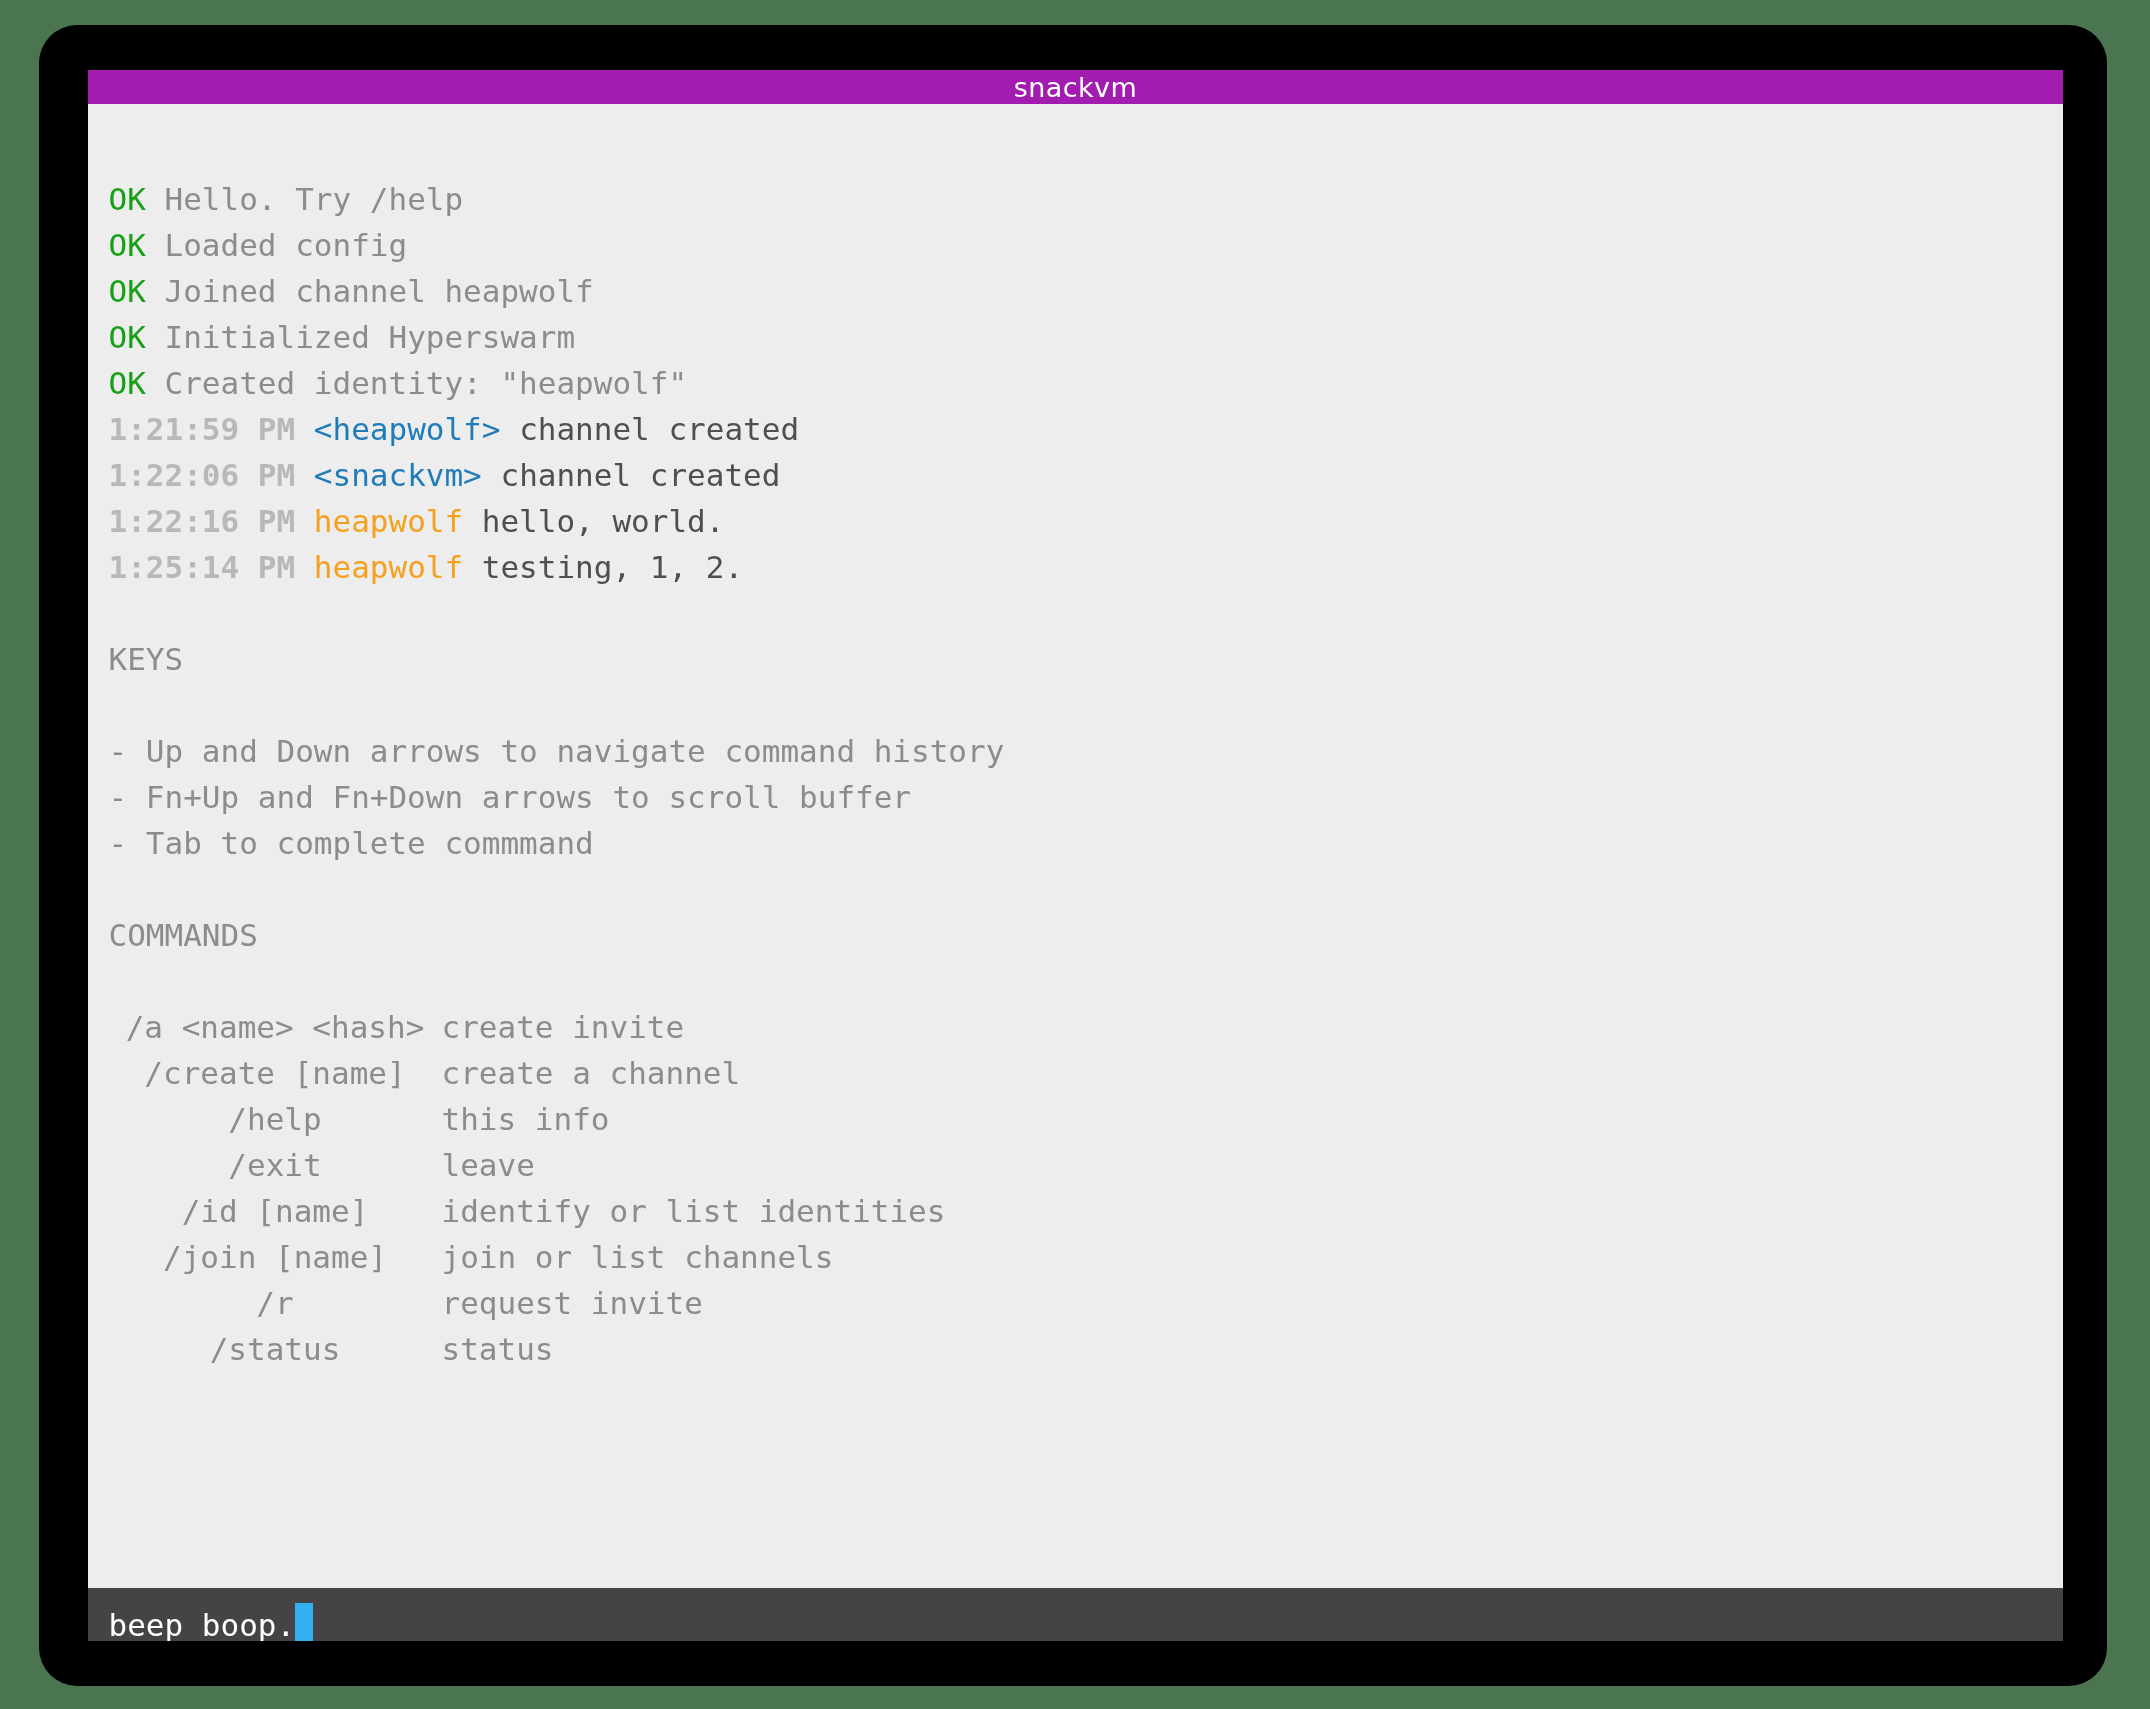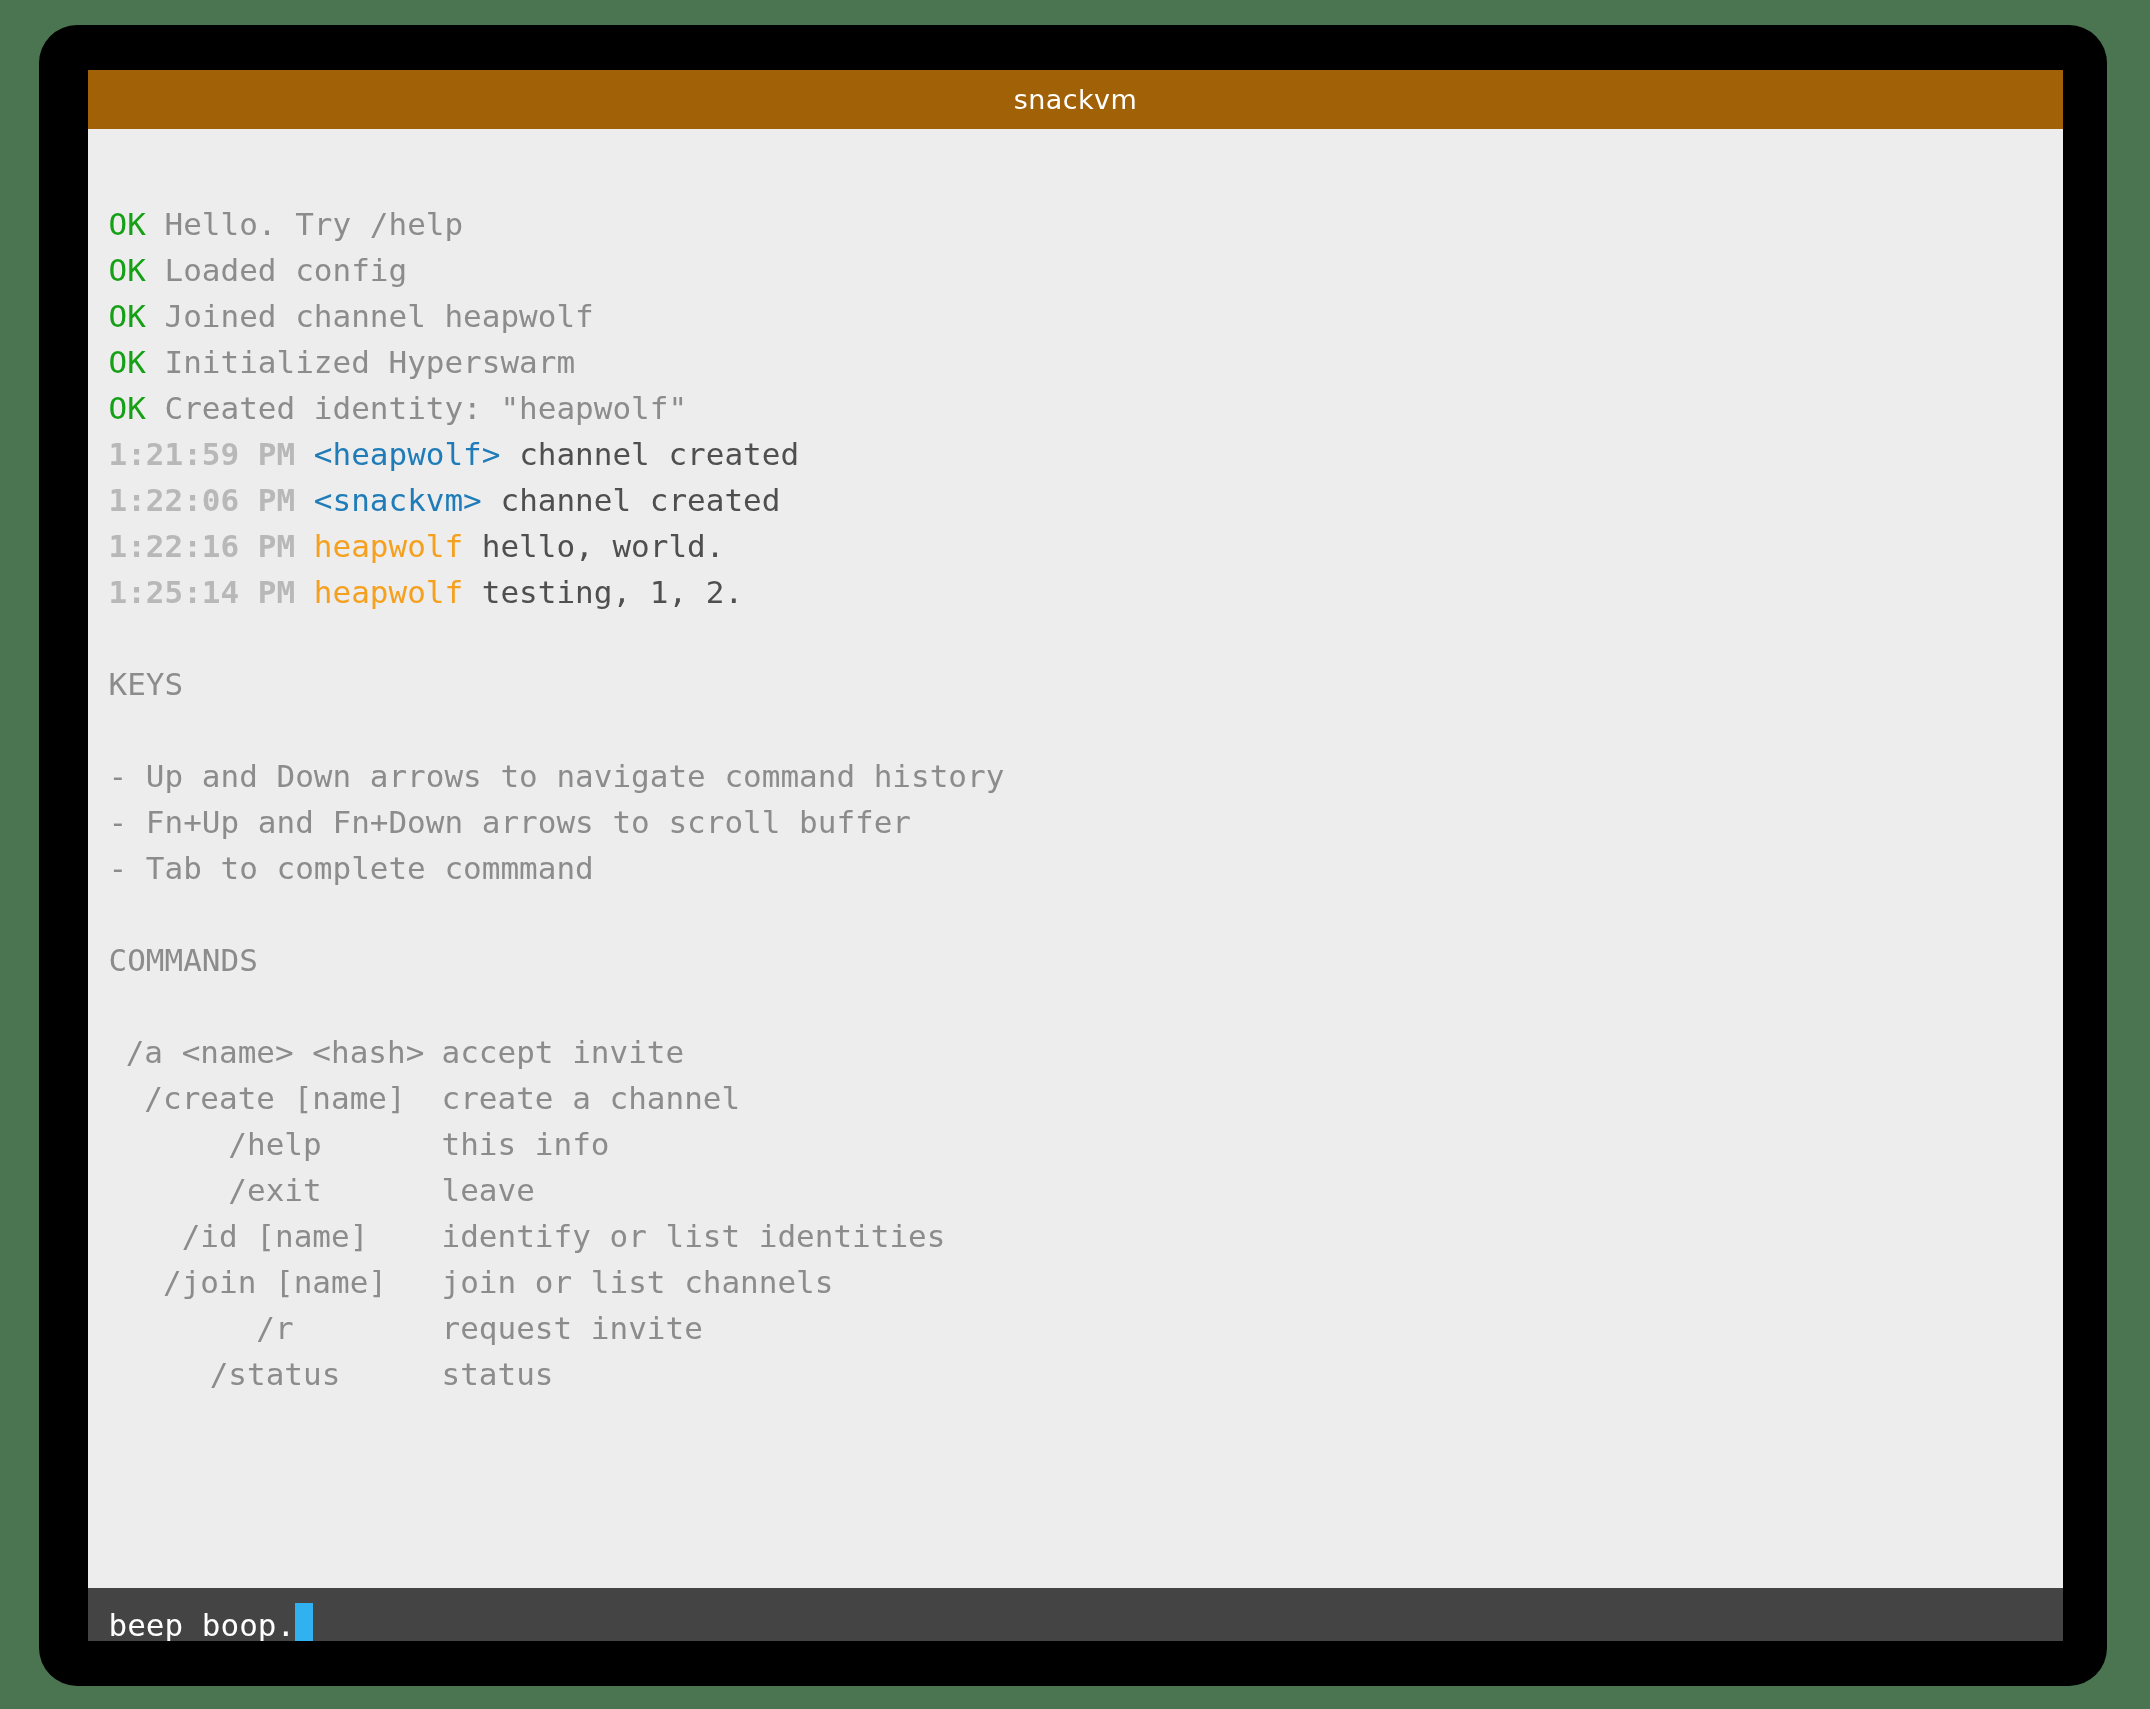--- a/index.html
+++ b/index.html
@@ -34,22 +34,22 @@
     width: 1975px;
     height: 1571px;
     background: #ededed;
     display: flex;
     flex-direction: column;
     overflow: hidden;
   }
 
   
   #titlebar {
-    height: 59px;
-    background: #a16207;
+    height: 34px;
+    background: #a21caf;
     display: flex;
     align-items: center;
     justify-content: center;
     flex: 0 0 auto;
   }
   #titlebar .title-text {
     color: #ffffff;
     font-family: "DejaVu Sans", sans-serif;
     font-size: 27px;
     letter-spacing: 0.4px;
@@ -148,21 +148,21 @@
     <div class="line"><span class="tok-dim">- Up and Down arrows to navigate command history</span></div>
     <div class="line"><span class="tok-dim">- Fn+Up and Fn+Down arrows to scroll buffer</span></div>
     <div class="line"><span class="tok-dim">- Tab to complete commmand</span></div>
 
     <div class="line blank">&nbsp;</div>
 
     <div class="line"><span class="tok-section">COMMANDS</span></div>
 
     <div class="line blank">&nbsp;</div>
 
-    <div class="line cmd-row"><span class="tok-dim cmd-col">/a &lt;name&gt; &lt;hash&gt;</span><span class="tok-dim cmd-desc">accept invite</span></div>
+    <div class="line cmd-row"><span class="tok-dim cmd-col">/a &lt;name&gt; &lt;hash&gt;</span><span class="tok-dim cmd-desc">create invite</span></div>
     <div class="line cmd-row"><span class="tok-dim cmd-col">/create [name]</span><span class="tok-dim cmd-desc">create a channel</span></div>
     <div class="line cmd-row"><span class="tok-dim cmd-col">/help</span><span class="tok-dim cmd-desc">this info</span></div>
     <div class="line cmd-row"><span class="tok-dim cmd-col">/exit</span><span class="tok-dim cmd-desc">leave</span></div>
     <div class="line cmd-row"><span class="tok-dim cmd-col">/id [name]</span><span class="tok-dim cmd-desc">identify or list identities</span></div>
     <div class="line cmd-row"><span class="tok-dim cmd-col">/join [name]</span><span class="tok-dim cmd-desc">join or list channels</span></div>
     <div class="line cmd-row"><span class="tok-dim cmd-col">/r</span><span class="tok-dim cmd-desc">request invite</span></div>
     <div class="line cmd-row"><span class="tok-dim cmd-col">/status</span><span class="tok-dim cmd-desc">status</span></div>
 
   </div>
 

